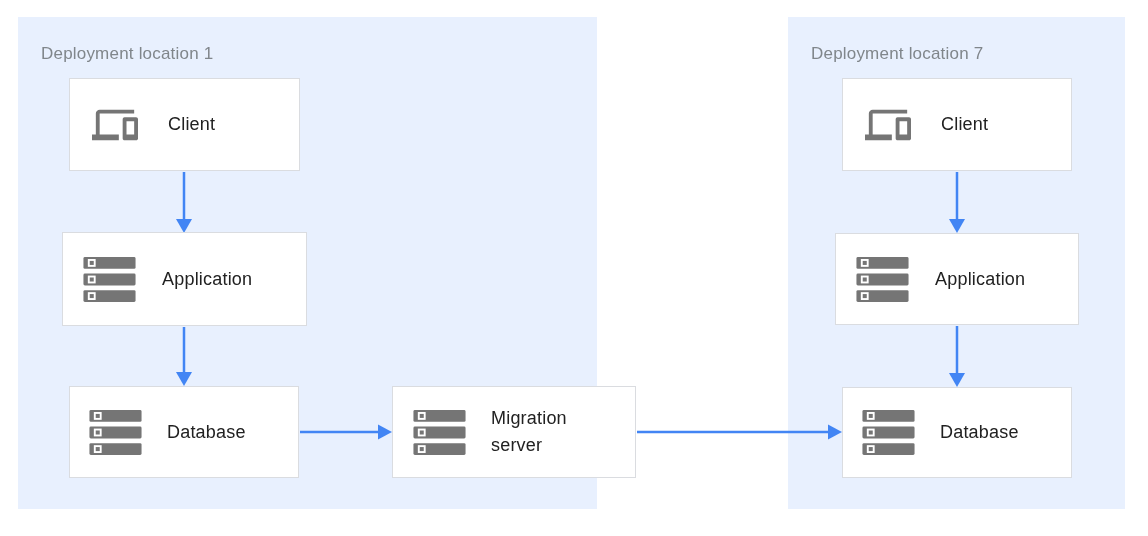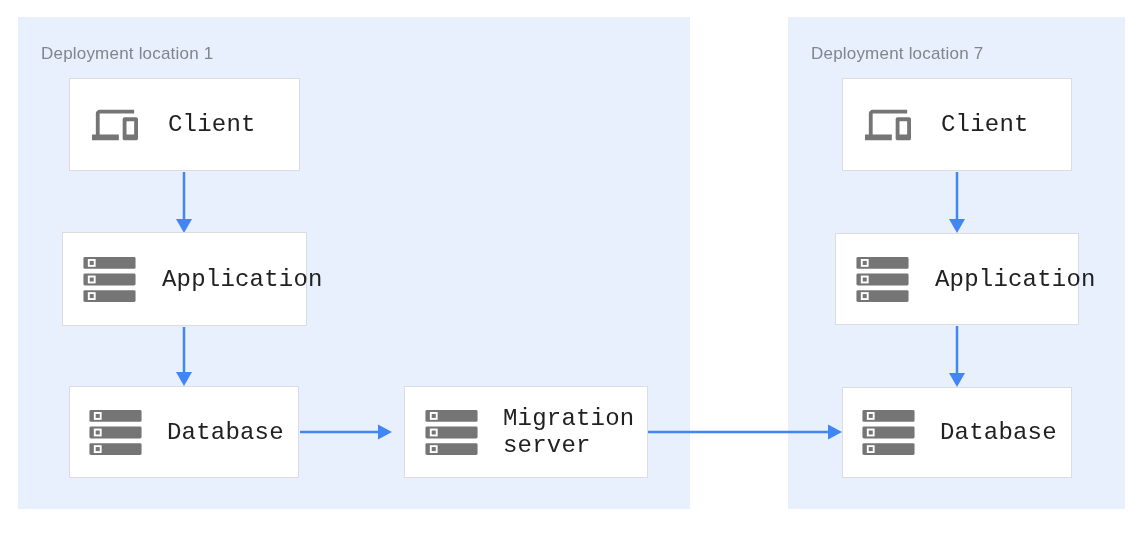--- a/index.html
+++ b/index.html
@@ -39,25 +39,24 @@
   .node .icon {
     flex: 0 0 auto;
     display: flex;
     align-items: center;
     justify-content: center;
   }
   .node .icon svg {
     fill: var(--icon, #757575);
   }
   .node-label {
-    font-size: 24px;
+    font-size: 18px;
     color: var(--node-text, #212121);
     letter-spacing: 0.2px;
     line-height: 27px;
-    font-family: Liberation Mono, monospace;
   }
   .label-wrap {
     max-width: 112px;
   }
   .arrows {
     position: absolute;
     left: 0;
     top: 0;
     pointer-events: none;
   }
@@ -67,21 +66,21 @@
   }
   .arrow-head {
     fill: var(--arrow, #4285F4);
   }
 </style>
 </head>
 <body>
 
 <div class="canvas">
 
-  <div class="region" style="left:18px; top:17px; width:672px; height:492px;">
+  <div class="region" style="left:18px; top:17px; width:579px; height:492px;">
     <div class="region-title">Deployment location 1</div>
   </div>
 
   <div class="region" style="left:788px; top:17px; width:337px; height:492px;">
     <div class="region-title">Deployment location 7</div>
   </div>
 
   <svg class="arrows" width="1148" height="536">
     <g>
       <line class="arrow-line" x1="184" y1="172" x2="184" y2="220"></line>
@@ -139,21 +138,21 @@
         <rect x="0" y="14" width="44" height="10" rx="1.2"></rect>
         <rect x="0" y="28" width="44" height="10" rx="1.2"></rect>
         <rect x="4.5" y="2.5" width="5" height="5" fill="none" stroke="#ffffff" stroke-width="1.6"></rect>
         <rect x="4.5" y="16.5" width="5" height="5" fill="none" stroke="#ffffff" stroke-width="1.6"></rect>
         <rect x="4.5" y="30.5" width="5" height="5" fill="none" stroke="#ffffff" stroke-width="1.6"></rect>
       </svg>
     </span>
     <span class="node-label" style="margin-left:25px;">Database</span>
   </div>
 
-  <div class="node" style="left:392px; top:386px; width:244px; height:92px; padding-left:20px;margin-left:12px;">
+  <div class="node" style="left:392px; top:386px; width:244px; height:92px; padding-left:20px;">
     <span class="icon">
       <svg width="53" height="45" viewBox="0 0 44 38">
         <rect x="0" y="0" width="44" height="10" rx="1.2"></rect>
         <rect x="0" y="14" width="44" height="10" rx="1.2"></rect>
         <rect x="0" y="28" width="44" height="10" rx="1.2"></rect>
         <rect x="4.5" y="2.5" width="5" height="5" fill="none" stroke="#ffffff" stroke-width="1.6"></rect>
         <rect x="4.5" y="16.5" width="5" height="5" fill="none" stroke="#ffffff" stroke-width="1.6"></rect>
         <rect x="4.5" y="30.5" width="5" height="5" fill="none" stroke="#ffffff" stroke-width="1.6"></rect>
       </svg>
     </span>

